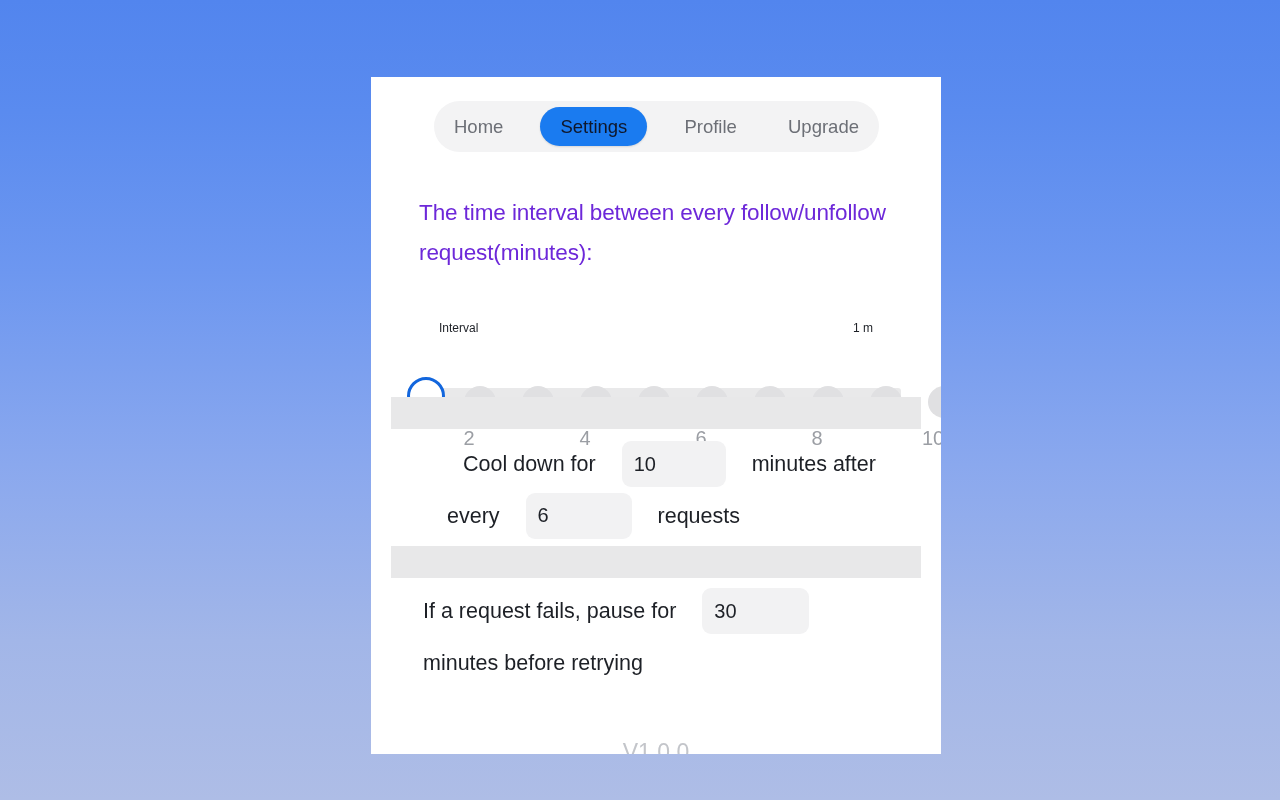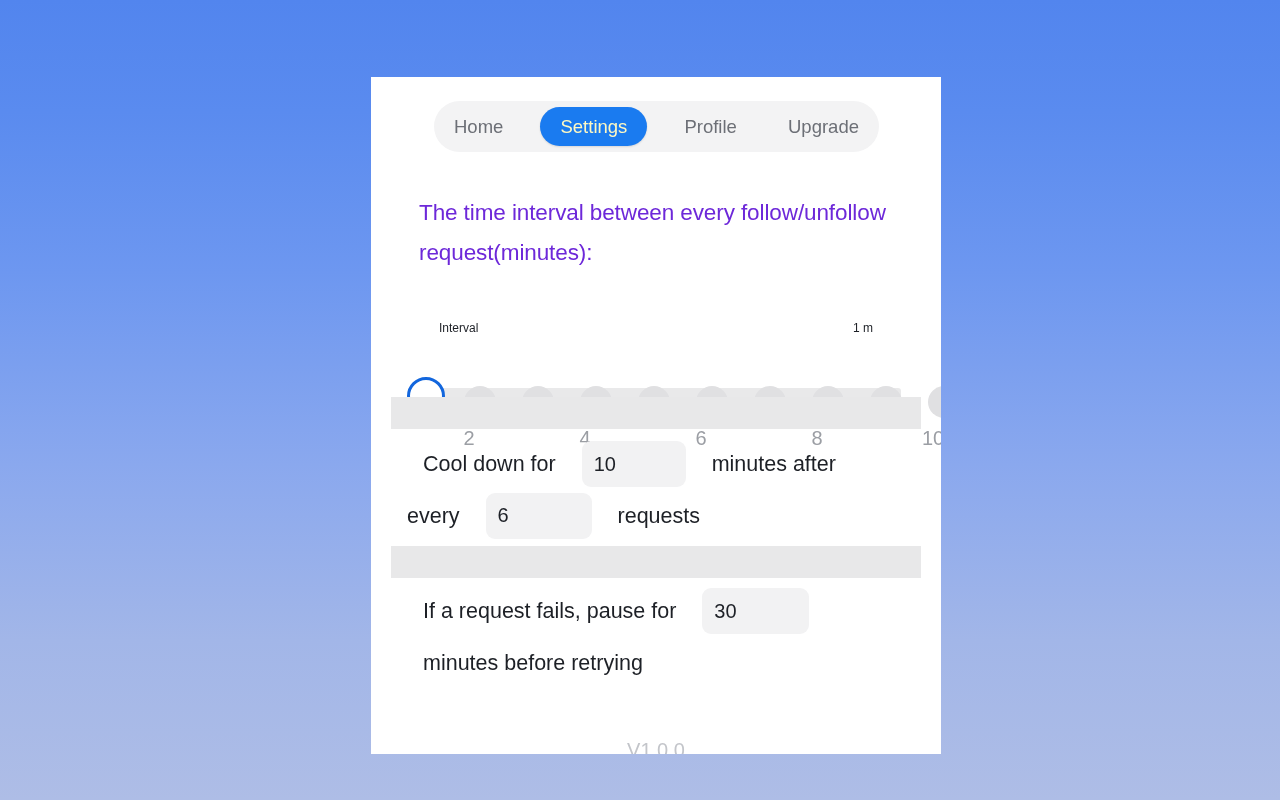--- a/index.html
+++ b/index.html
@@ -57,21 +57,21 @@
     border-radius: 20px;
     text-align: center;
     cursor: pointer;
     white-space: nowrap;
     background: transparent;
     border: none;
     font-family: "Liberation Sans", sans-serif;
   }
   .tab.active {
     background: #1a7bf0;
-    color: #fef9c3;
+    color: #0f172a;
     padding: 0 20px;
     box-shadow: 0 1px 2px rgba(0,0,0,0.12);
   }
 
   
   .headline {
     position: absolute;
     left: 32px;
     top: 100px;
     width: 534px;
@@ -156,21 +156,21 @@
 
   
   .sentence {
     position: absolute;
     left: 20px;
     width: 534px;
     font-size: 21.5px;
     line-height: 50px;
     color: #1d2026;
   }
-  .sentence.cooldown { top: 345px; }
+  .sentence.cooldown { top: 345px; margin-left: 40px; }
   .sentence.retry { top: 492px; }
 
   .field {
     display: inline-block;
     vertical-align: middle;
     background: #f2f2f3;
     border: none;
     border-radius: 9px;
     height: 46px;
     font-size: 20px;
@@ -186,21 +186,21 @@
 
   .txt { vertical-align: middle; }
 
   
   .version {
     position: absolute;
     left: 0;
     right: 0;
     top: 646px;
     text-align: center;
-    font-size: 20px;
+    font-size: 23px;
     color: #c3c5ca;
   }
 </style>
 </head>
 <body>
 
 <div class="card">
 
   <div class="tabbar">
     <button class="tab">Home</button>

